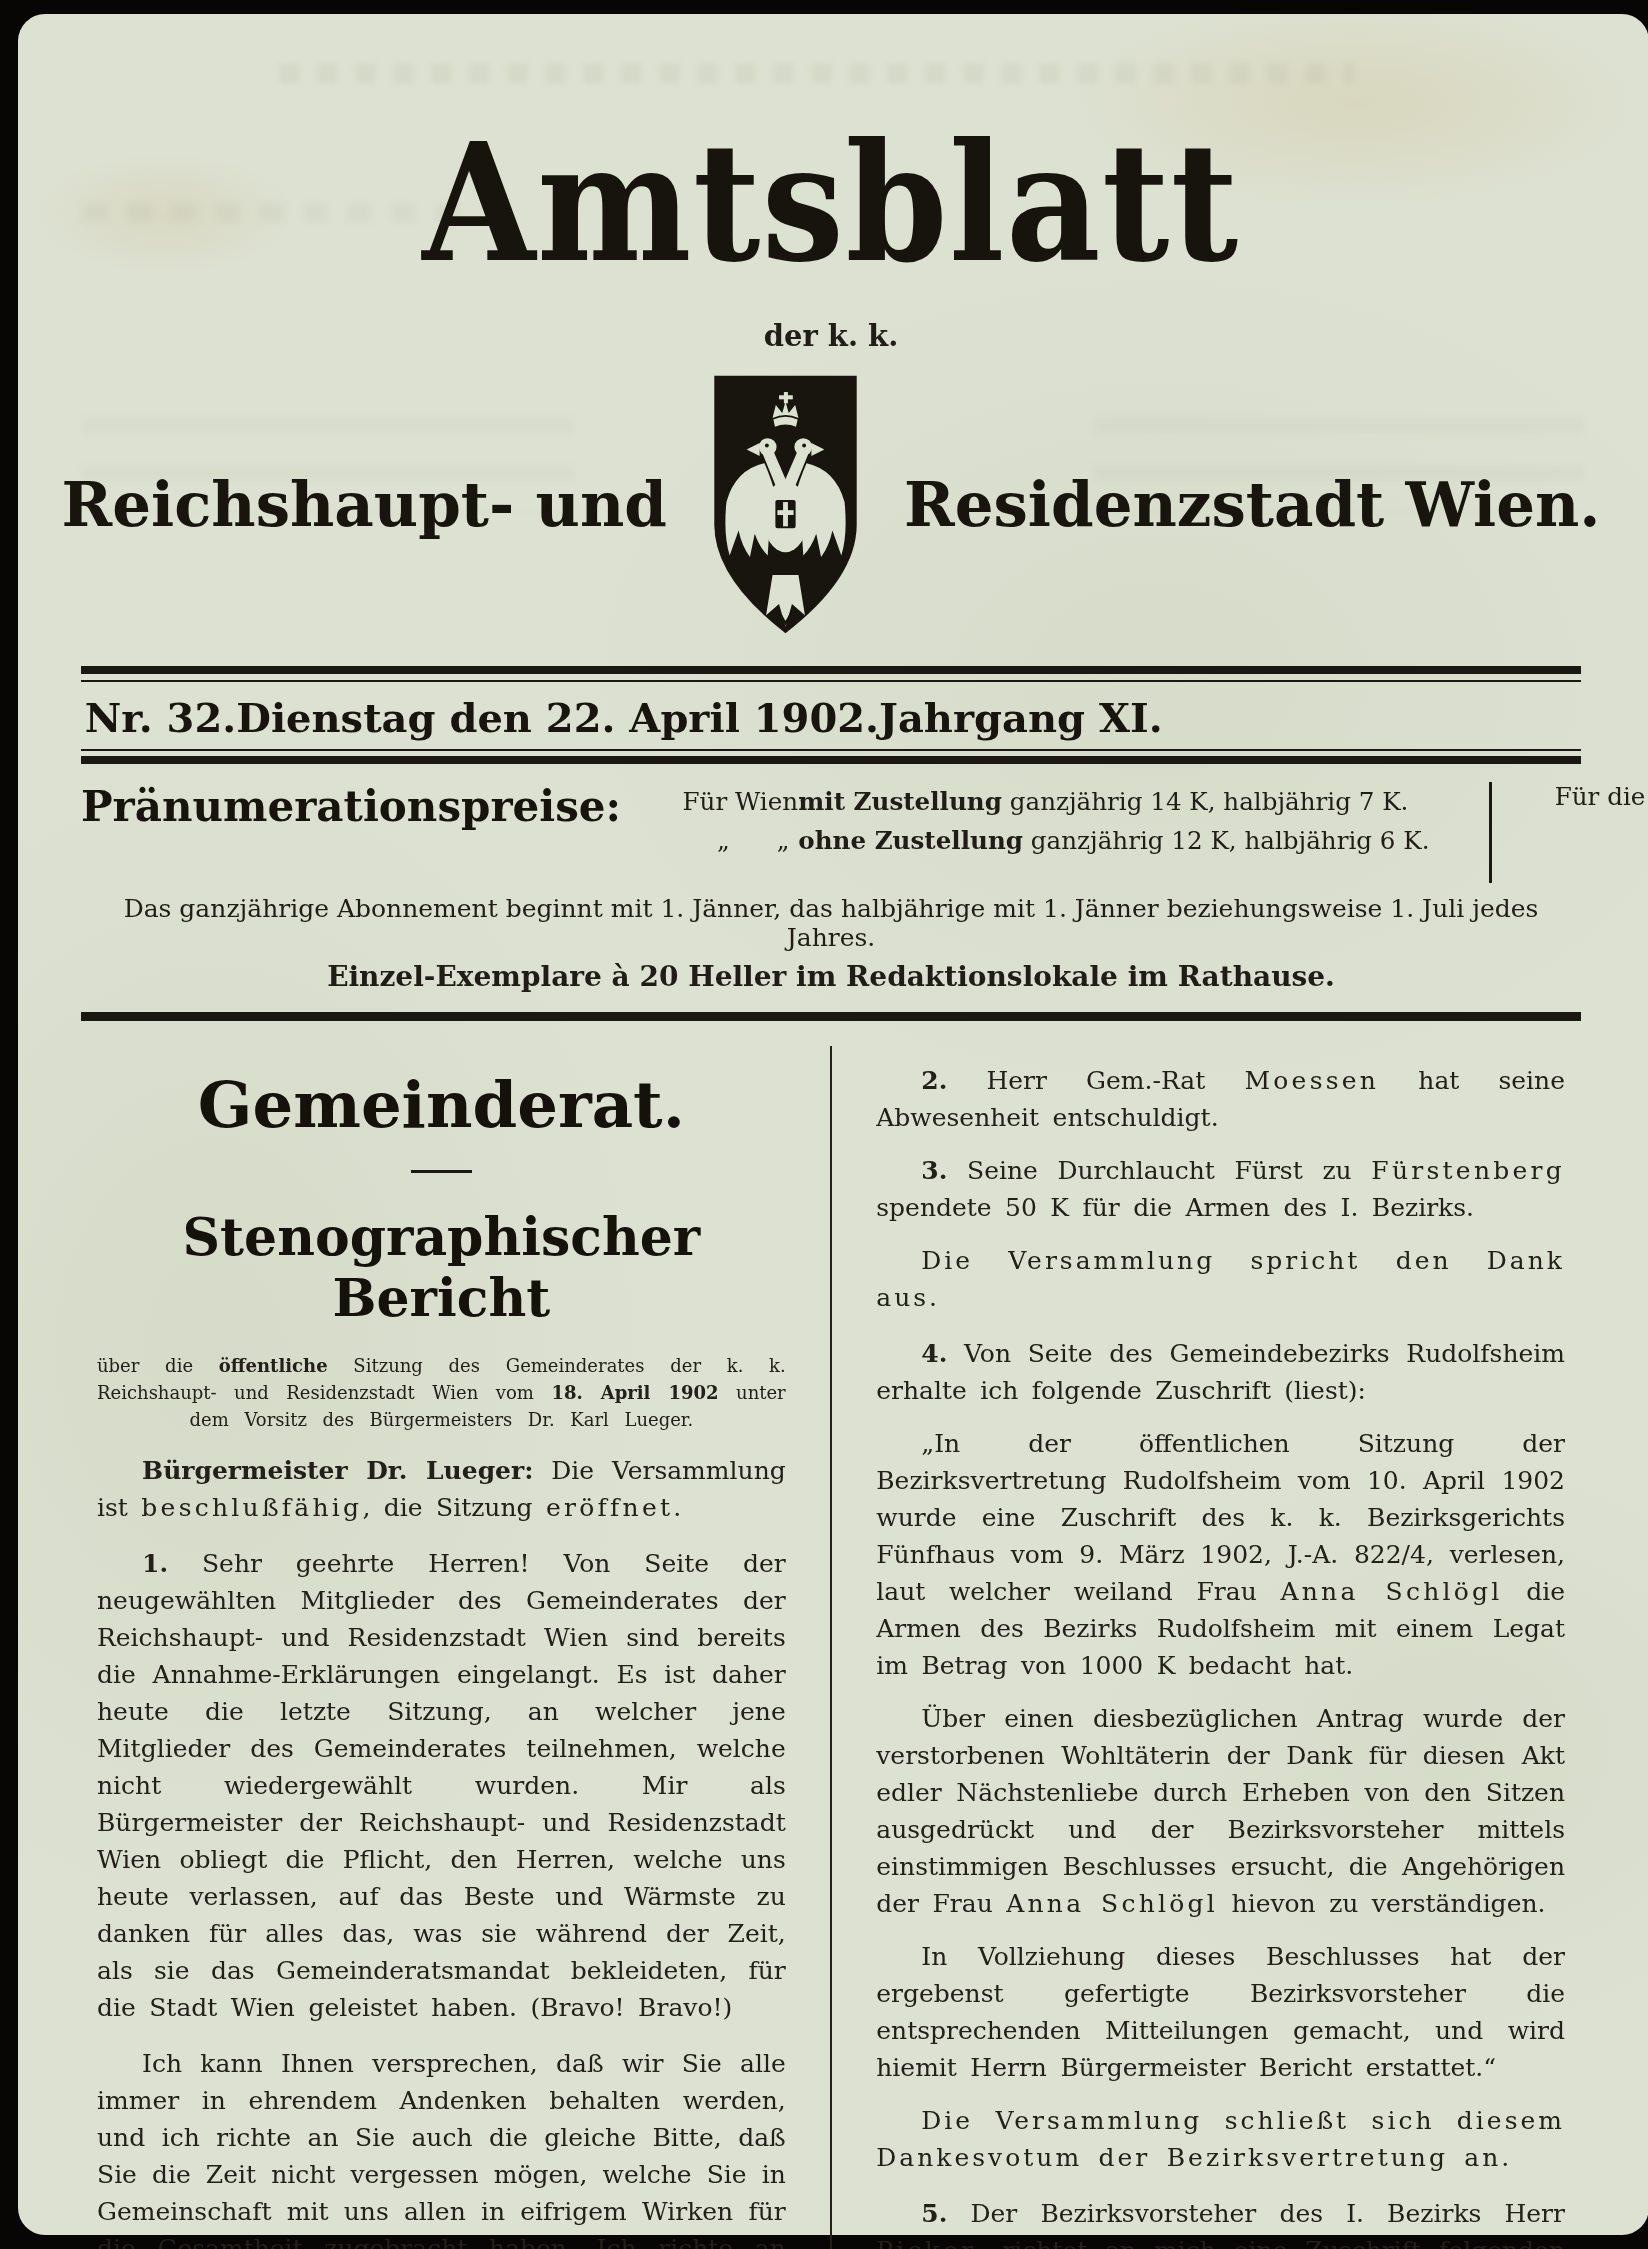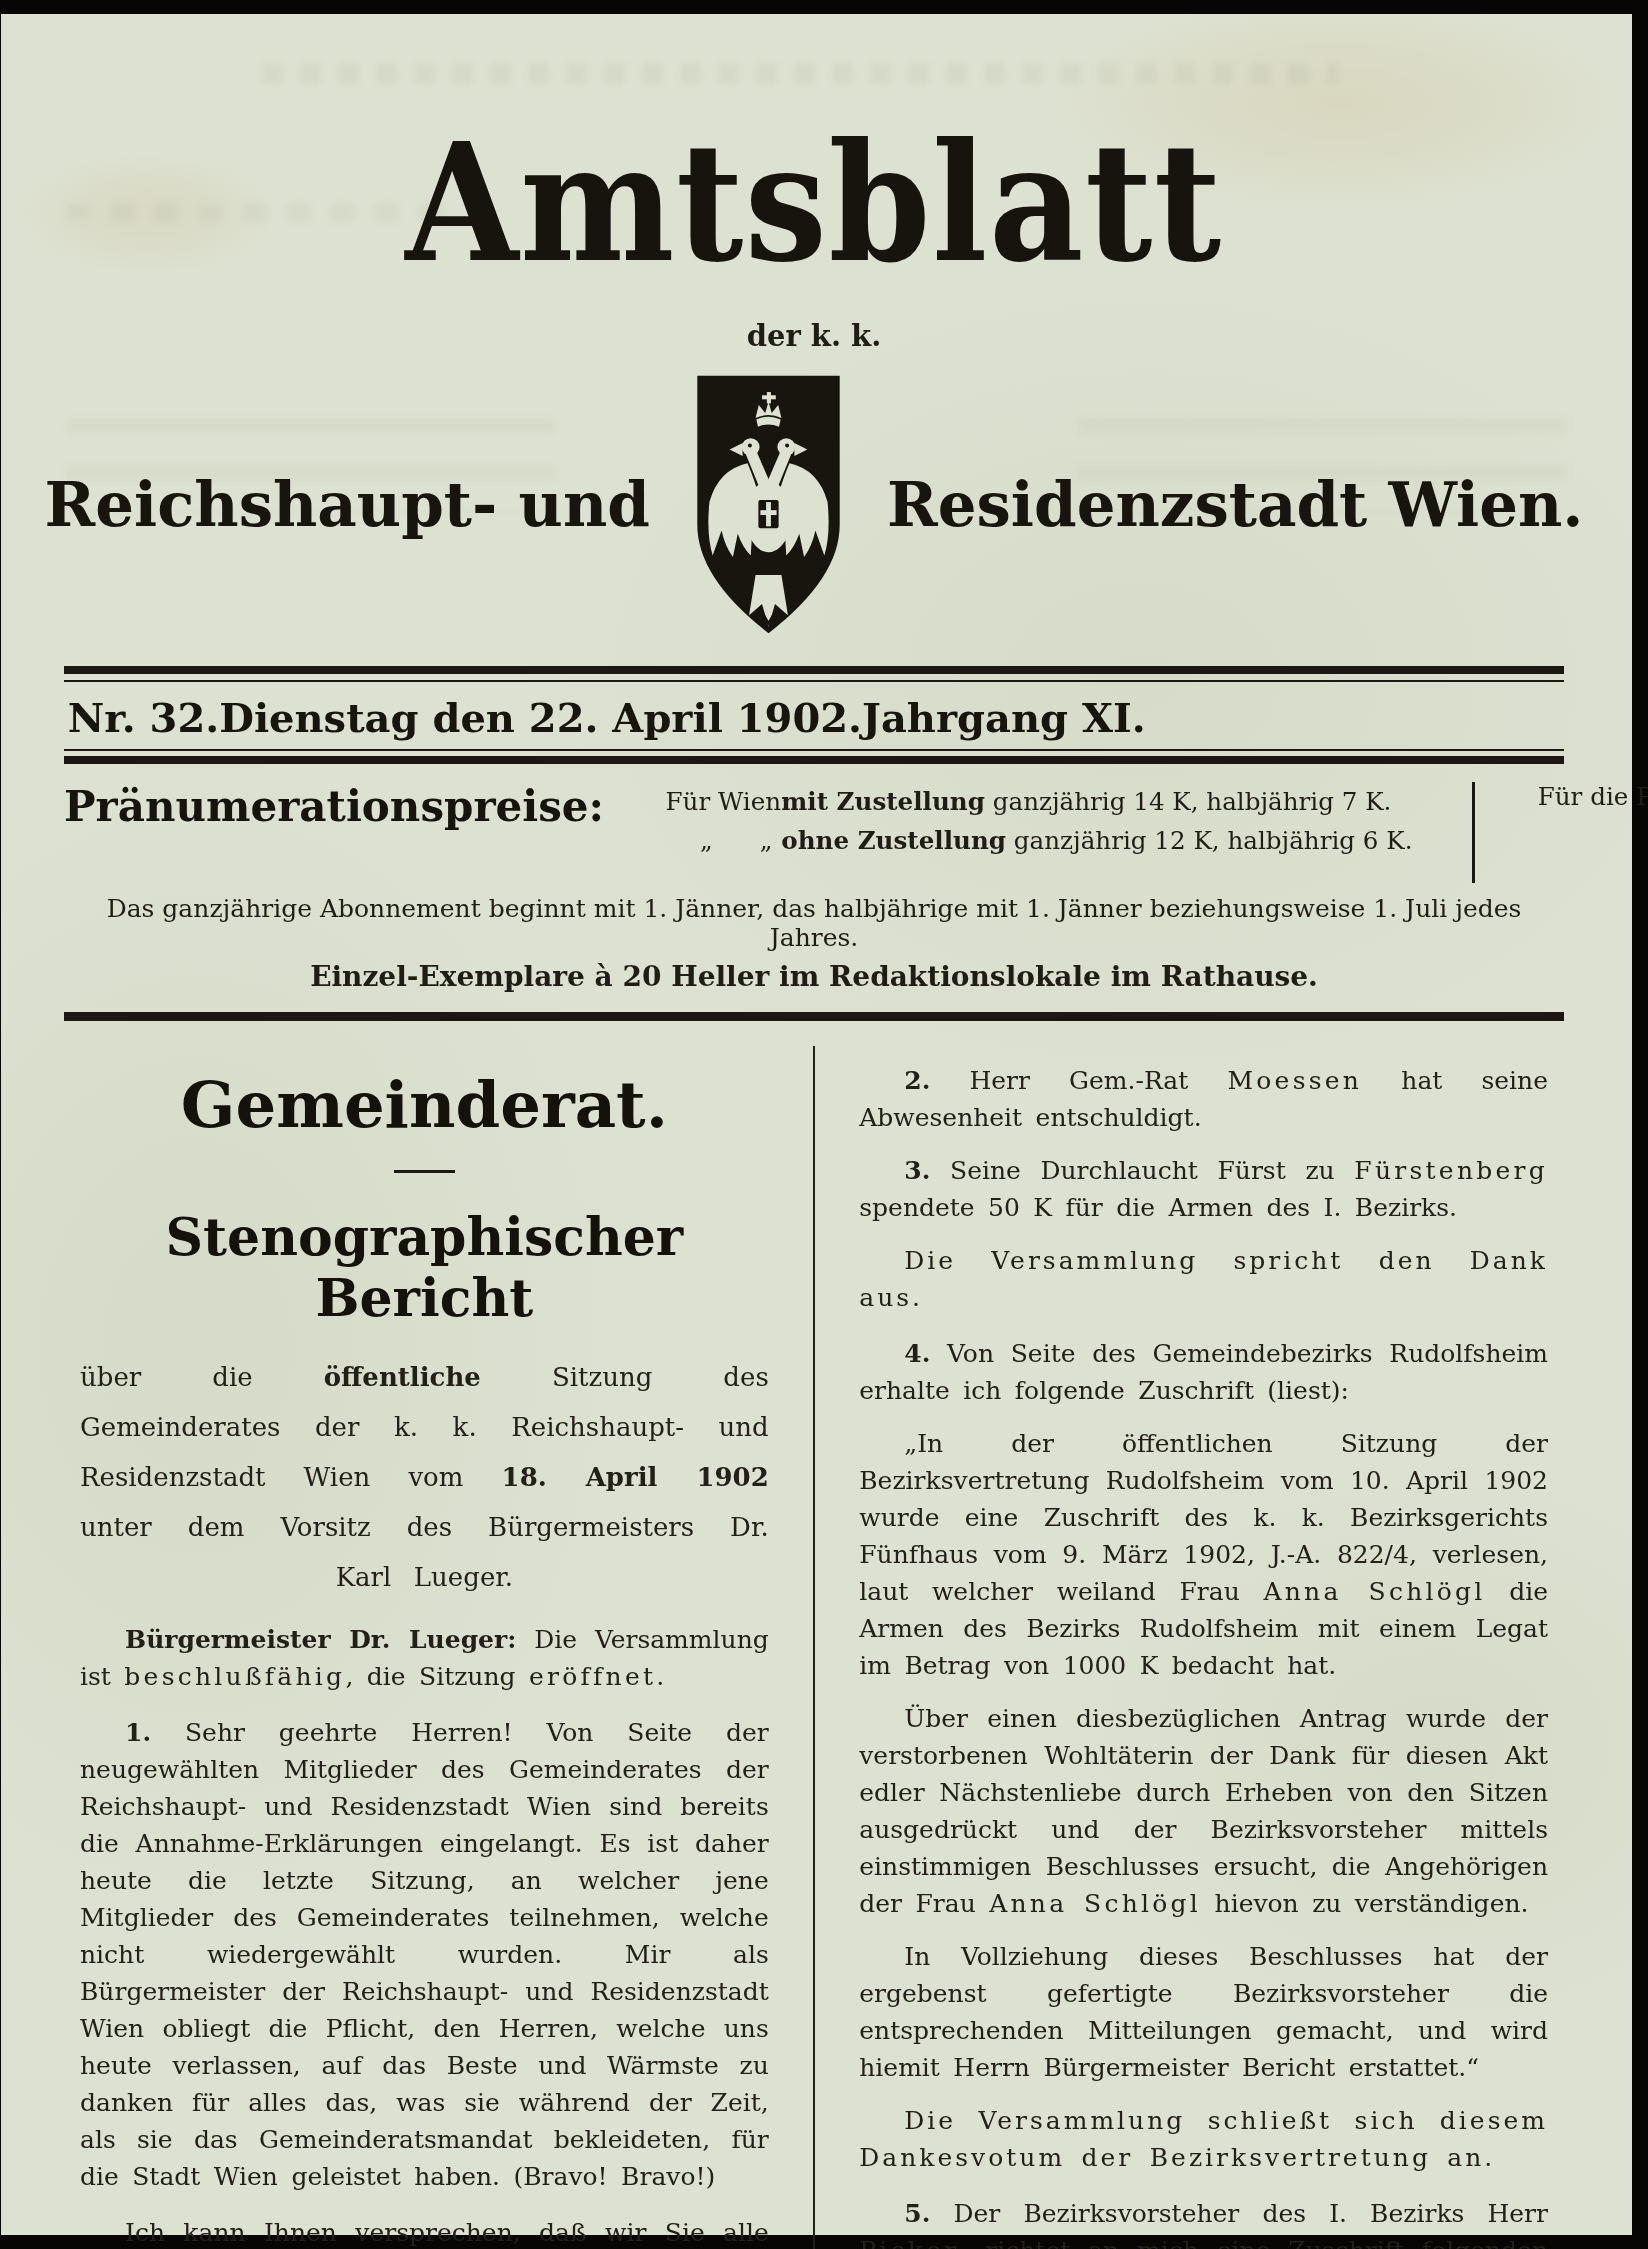--- a/index.html
+++ b/index.html
@@ -1,24 +1,24 @@
 <!DOCTYPE html>
 <html style="font-size:10px"><head>
 <meta charset="utf-8">
 <style>
   html,body{margin:0;padding:0;width:1649px;height:2250px;background:#070604;overflow:hidden;
     font-family:"DejaVu Serif", serif;}
-  .paper{position:absolute;left:1px;top:14px;width:1631px;height:2221px;background-color:#dde1d1;
+  .paper{position:absolute;left:18px;top:14px;width:1631px;height:2221px;background-color:#dde1d1;
     background-image:
       radial-gradient(441px 164px at 82% 4%, rgba(196,168,104,0.18), transparent 65%),
       radial-gradient(189px 88px at 9% 9%, rgba(190,165,110,0.15), transparent 70%),
       radial-gradient(883px 631px at 70% 30%, rgba(210,214,196,0.5), transparent 70%),
       radial-gradient(757px 1009px at 12% 60%, rgba(122,132,100,0.07), transparent 60%),
       radial-gradient(631px 504px at 88% 78%, rgba(140,145,115,0.08), transparent 60%);
-    color:#201d16;}
+    color:#201d16;border-radius:27px;}
   .ghost{position:absolute;filter:blur(3.2px);opacity:.55;pointer-events:none;}
   .g1{top:49px;left:16%;width:66%;height:21.4px;background:repeating-linear-gradient(90deg,rgba(104,114,84,.12) 0 21.4px,transparent 21.4px 38px);}
   .g2{top:189px;left:4%;width:24%;height:19px;background:repeating-linear-gradient(90deg,rgba(104,114,84,.10) 0 25px,transparent 25px 44px);}
   .g3{top:404px;left:4%;width:30%;height:95px;background:repeating-linear-gradient(180deg,rgba(104,114,84,.08) 0 16.4px,transparent 16.4px 47px);}
   .g4{top:404px;right:4%;width:30%;height:95px;background:repeating-linear-gradient(180deg,rgba(104,114,84,.08) 0 16.4px,transparent 16.4px 47px);}
   .inner{position:relative;padding:0 68px 0 63px;}
   .center{text-align:center;}
   .masthead-title{margin:0;padding-top:95px;font-size:146px;line-height:1.02;font-weight:bold;
     letter-spacing:.01em;transform:scaleY(1.12);transform-origin:top center;color:#17140d;}
   .der-kk{margin-top:61px;font-size:29px;font-weight:bold;}
@@ -43,21 +43,21 @@
   .note2{margin-top:7.6px;font-size:28px;font-weight:bold;}
   .rule-c{margin-top:19px;border-top:9.5px solid #1b1813;}
   .columns{margin-top:25px;display:grid;grid-template-columns:1fr 2.5px 1fr;column-gap:28px;}
   .col-div{background:#23201a;}
   .section-title{margin:21.4px 0 0;font-size:64px;font-weight:bold;text-align:center;color:#15120c;}
   .sep{width:61px;height:3.2px;background:#1b1813;margin:28px auto 33px;}
   .report-title{margin:0 0 24px;font-size:52px;font-weight:bold;text-align:center;color:#15120c;}
   .para{margin:16px;font-size:25px;line-height:37px;text-align:justify;text-indent:45px;
     word-spacing:.22em;color:#23201a;}
   .para + .para{margin-top:10px;}
-  .para.intro{font-size:26px;line-height:50px;text-indent:0;word-spacing:.55em;text-align-last:center;}
+  .para.intro{font-size:18px;line-height:27px;text-indent:0;word-spacing:.55em;text-align-last:center;}
   .para.gap{margin-top:19px;}
   .para.spaced{letter-spacing:.12em;}
 </style>
 </head>
 <body>
 
 <div class="paper">
   <div class="ghost g1"></div>
   <div class="ghost g2"></div>
   <div class="ghost g3"></div>

